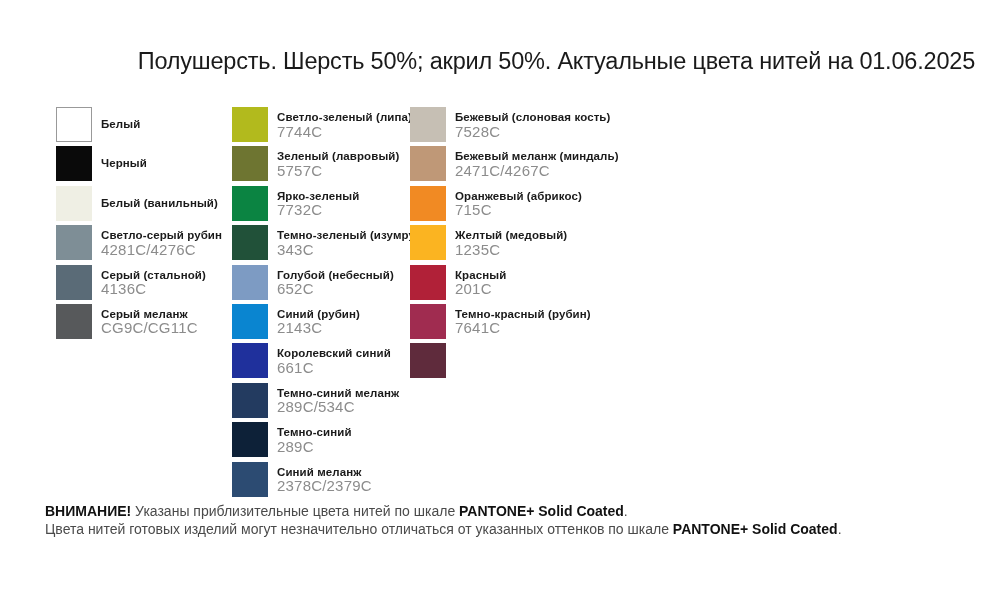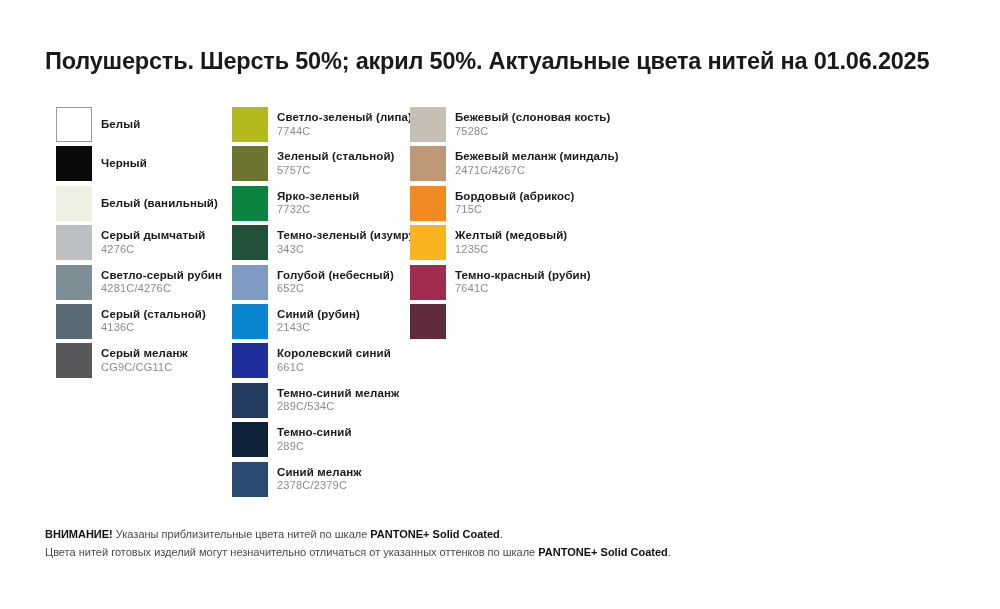--- a/index.html
+++ b/index.html
@@ -14,24 +14,25 @@
     height: 609px;
     background: #ffffff;
     overflow: hidden;
   }
   .page-title {
     position: absolute;
     left: 45px;
     top: 48px;
     width: 930px;
     font-size: 23.5px;
-    font-weight: bold;
+    font-weight: normal;
     letter-spacing: -0.2px;
     color: #1a1a1a;
     white-space: nowrap;
+    text-align: right;
   }
   .swatch-column {
     position: absolute;
     top: 107px;
     display: flex;
     flex-direction: column;
   }
   .col-0 { left: 56px; }
   .col-1 { left: 232px; }
   .col-2 { left: 410px; }
@@ -52,30 +53,30 @@
     line-height: 13.5px;
     white-space: nowrap;
   }
   .name {
     font-size: 11.5px;
     font-weight: bold;
     color: #1a1a1a;
     letter-spacing: 0.1px;
   }
   .code {
-    font-size: 11px;
+    font-size: 15px;
     font-weight: normal;
     color: #8c8c8c;
     letter-spacing: 0.2px;
   }
   .footer {
     position: absolute;
     left: 45px;
-    top: 526px;
-    font-size: 11px;
+    top: 503px;
+    font-size: 14px;
     line-height: 17.5px;
     color: #4a4a4a;
   }
   .footer b { color: #111111; }
 </style>
 </head>
 <body>
 
 <div class="page">
 
@@ -94,27 +95,20 @@
           <div class="name">Черный</div>
         </div>
       </div>
       <div class="row">
         <div class="swatch" style="background: rgb(239, 239, 228);"></div>
         <div class="label">
           <div class="name">Белый (ванильный)</div>
         </div>
       </div>
       <div class="row">
-        <div class="swatch" style="background: rgb(188, 192, 194);"></div>
-        <div class="label">
-          <div class="name">Серый дымчатый</div>
-          <div class="code">4276C</div>
-        </div>
-      </div>
-      <div class="row">
         <div class="swatch" style="background: rgb(126, 142, 150);"></div>
         <div class="label">
           <div class="name">Светло-серый рубин</div>
           <div class="code">4281C/4276C</div>
         </div>
       </div>
       <div class="row">
         <div class="swatch" style="background: rgb(90, 107, 119);"></div>
         <div class="label">
           <div class="name">Серый (стальной)</div>
@@ -134,21 +128,21 @@
       <div class="row">
         <div class="swatch" style="background: rgb(178, 186, 29);"></div>
         <div class="label">
           <div class="name">Светло-зеленый (липа)</div>
           <div class="code">7744C</div>
         </div>
       </div>
       <div class="row">
         <div class="swatch" style="background: rgb(110, 117, 49);"></div>
         <div class="label">
-          <div class="name">Зеленый (стальной)</div>
+          <div class="name">Зеленый (лавровый)</div>
           <div class="code">5757C</div>
         </div>
       </div>
       <div class="row">
         <div class="swatch" style="background: rgb(11, 132, 66);"></div>
         <div class="label">
           <div class="name">Ярко-зеленый</div>
           <div class="code">7732C</div>
         </div>
       </div>
@@ -214,29 +208,36 @@
       <div class="row">
         <div class="swatch" style="background: rgb(191, 152, 119);"></div>
         <div class="label">
           <div class="name">Бежевый меланж (миндаль)</div>
           <div class="code">2471C/4267C</div>
         </div>
       </div>
       <div class="row">
         <div class="swatch" style="background: rgb(241, 138, 35);"></div>
         <div class="label">
-          <div class="name">Бордовый (абрикос)</div>
+          <div class="name">Оранжевый (абрикос)</div>
           <div class="code">715C</div>
         </div>
       </div>
       <div class="row">
         <div class="swatch" style="background: rgb(251, 180, 33);"></div>
         <div class="label">
           <div class="name">Желтый (медовый)</div>
           <div class="code">1235C</div>
+        </div>
+      </div>
+      <div class="row">
+        <div class="swatch" style="background: rgb(177, 33, 56);"></div>
+        <div class="label">
+          <div class="name">Красный</div>
+          <div class="code">201C</div>
         </div>
       </div>
       <div class="row">
         <div class="swatch" style="background: rgb(160, 44, 80);"></div>
         <div class="label">
           <div class="name">Темно-красный (рубин)</div>
           <div class="code">7641C</div>
         </div>
       </div>
       <div class="row">

